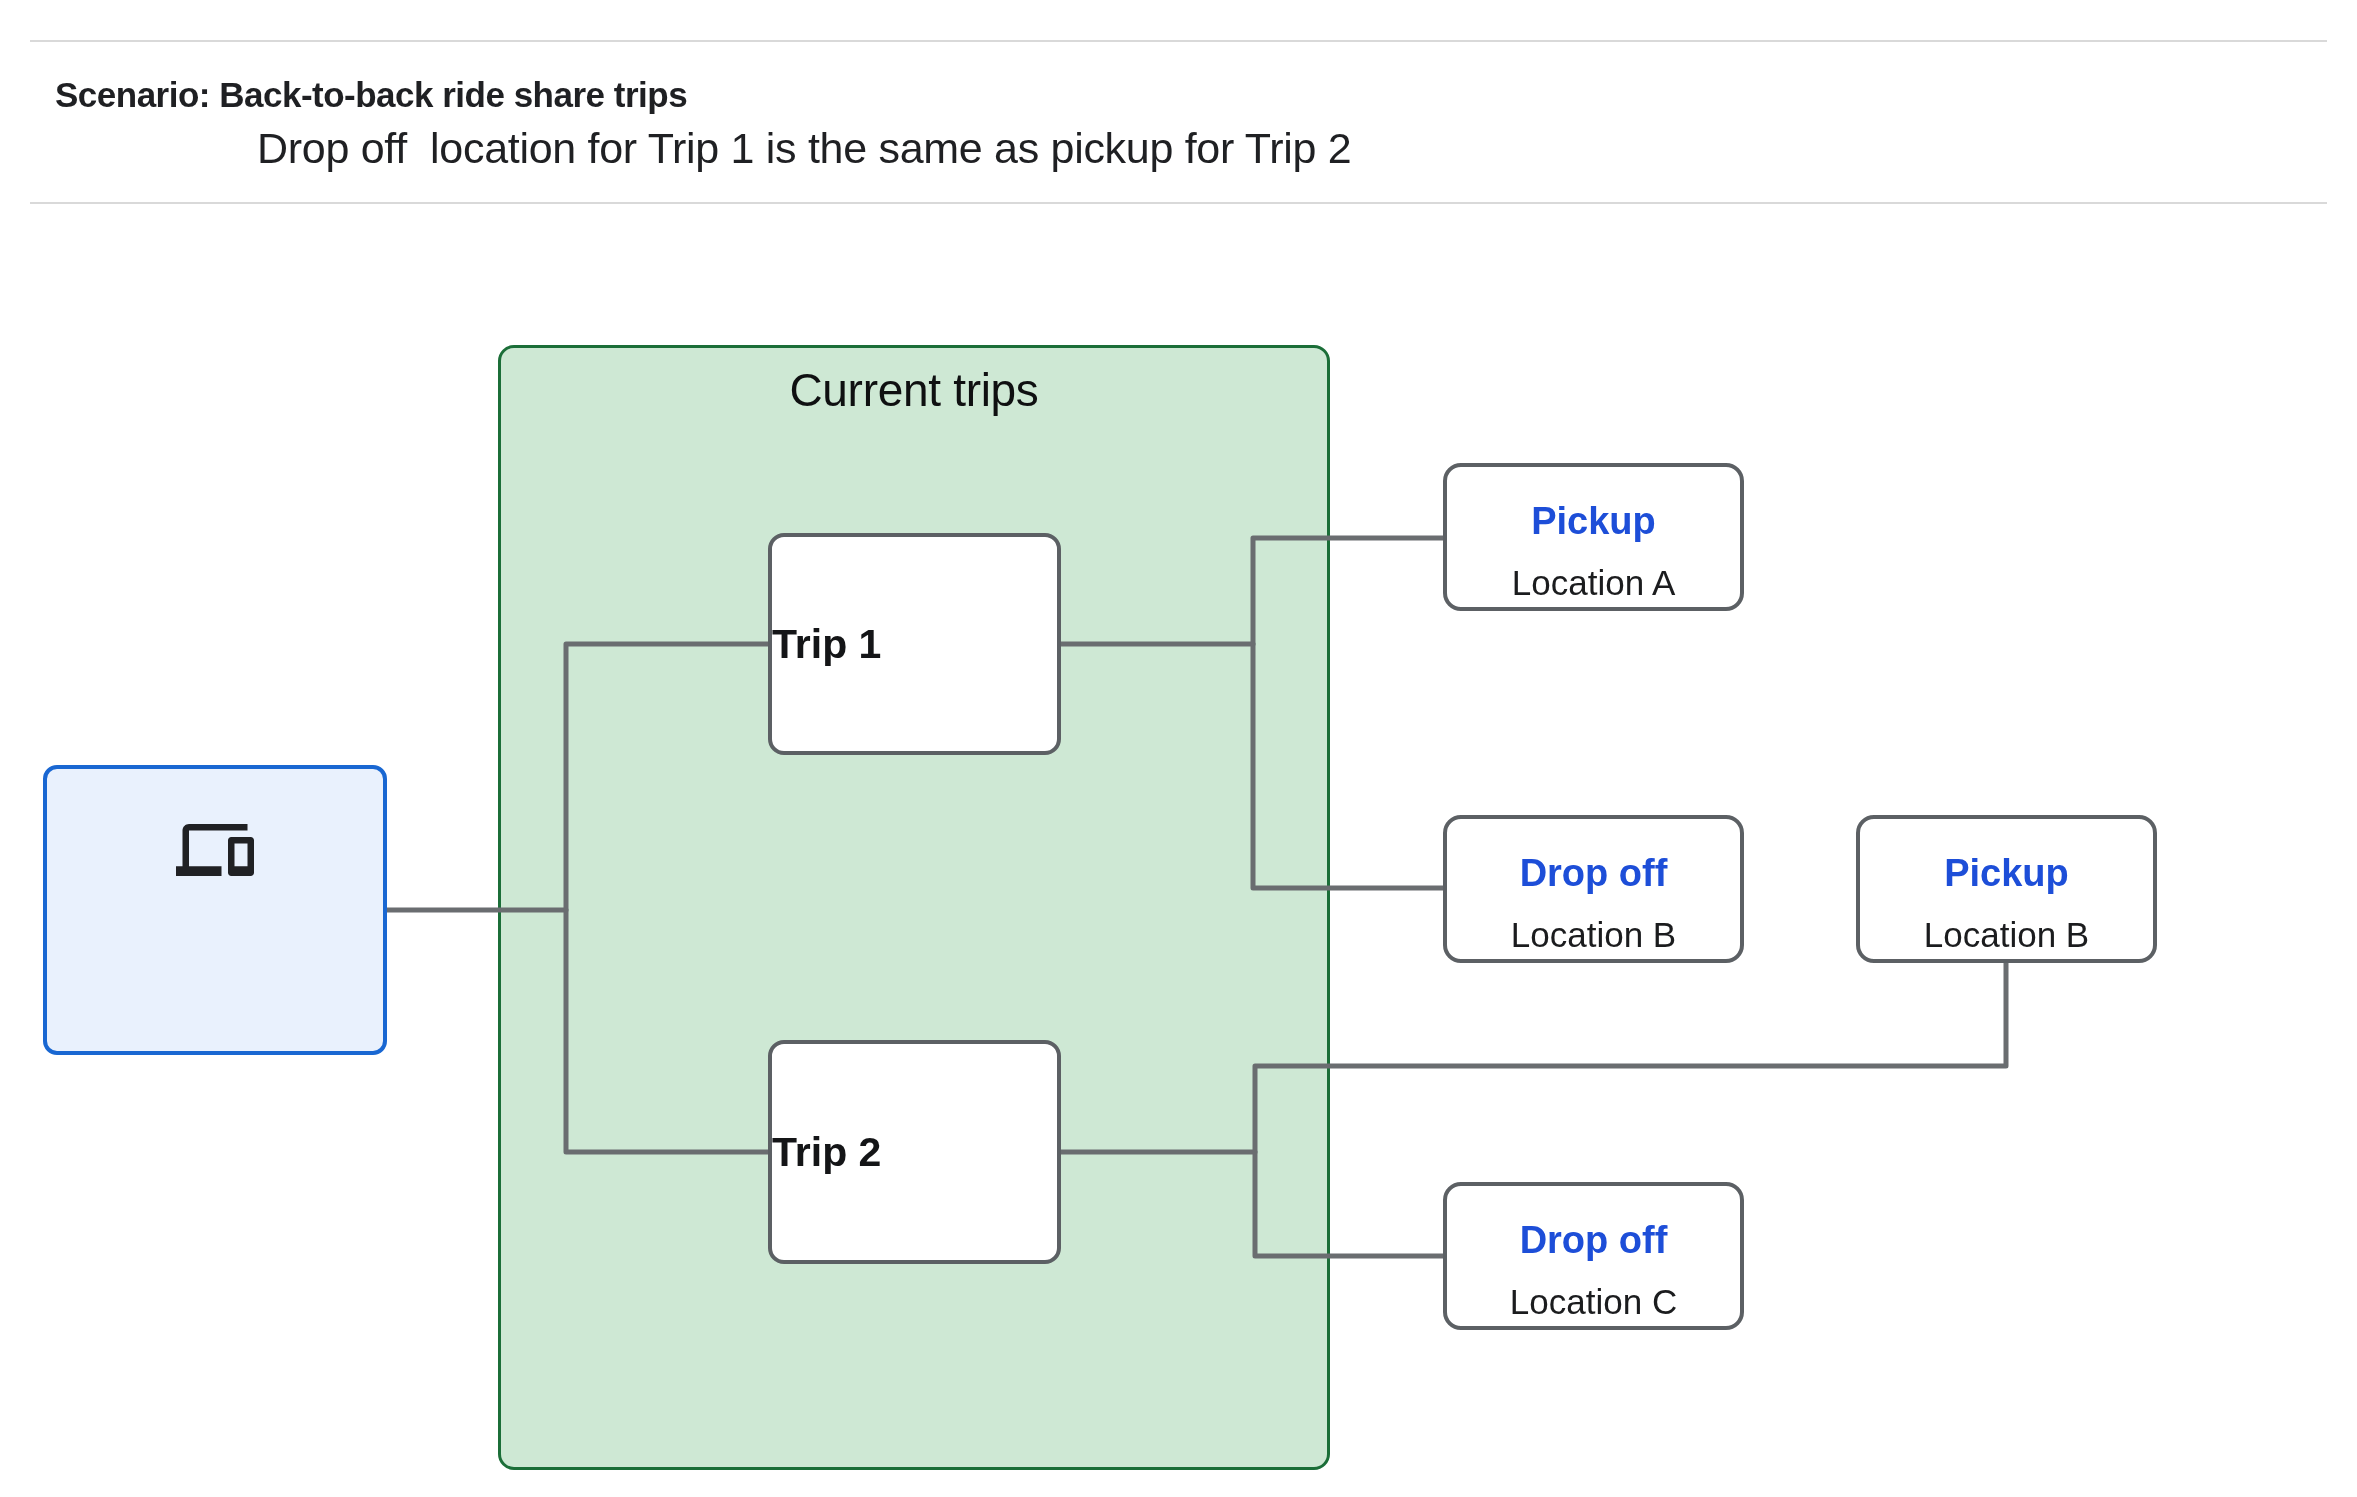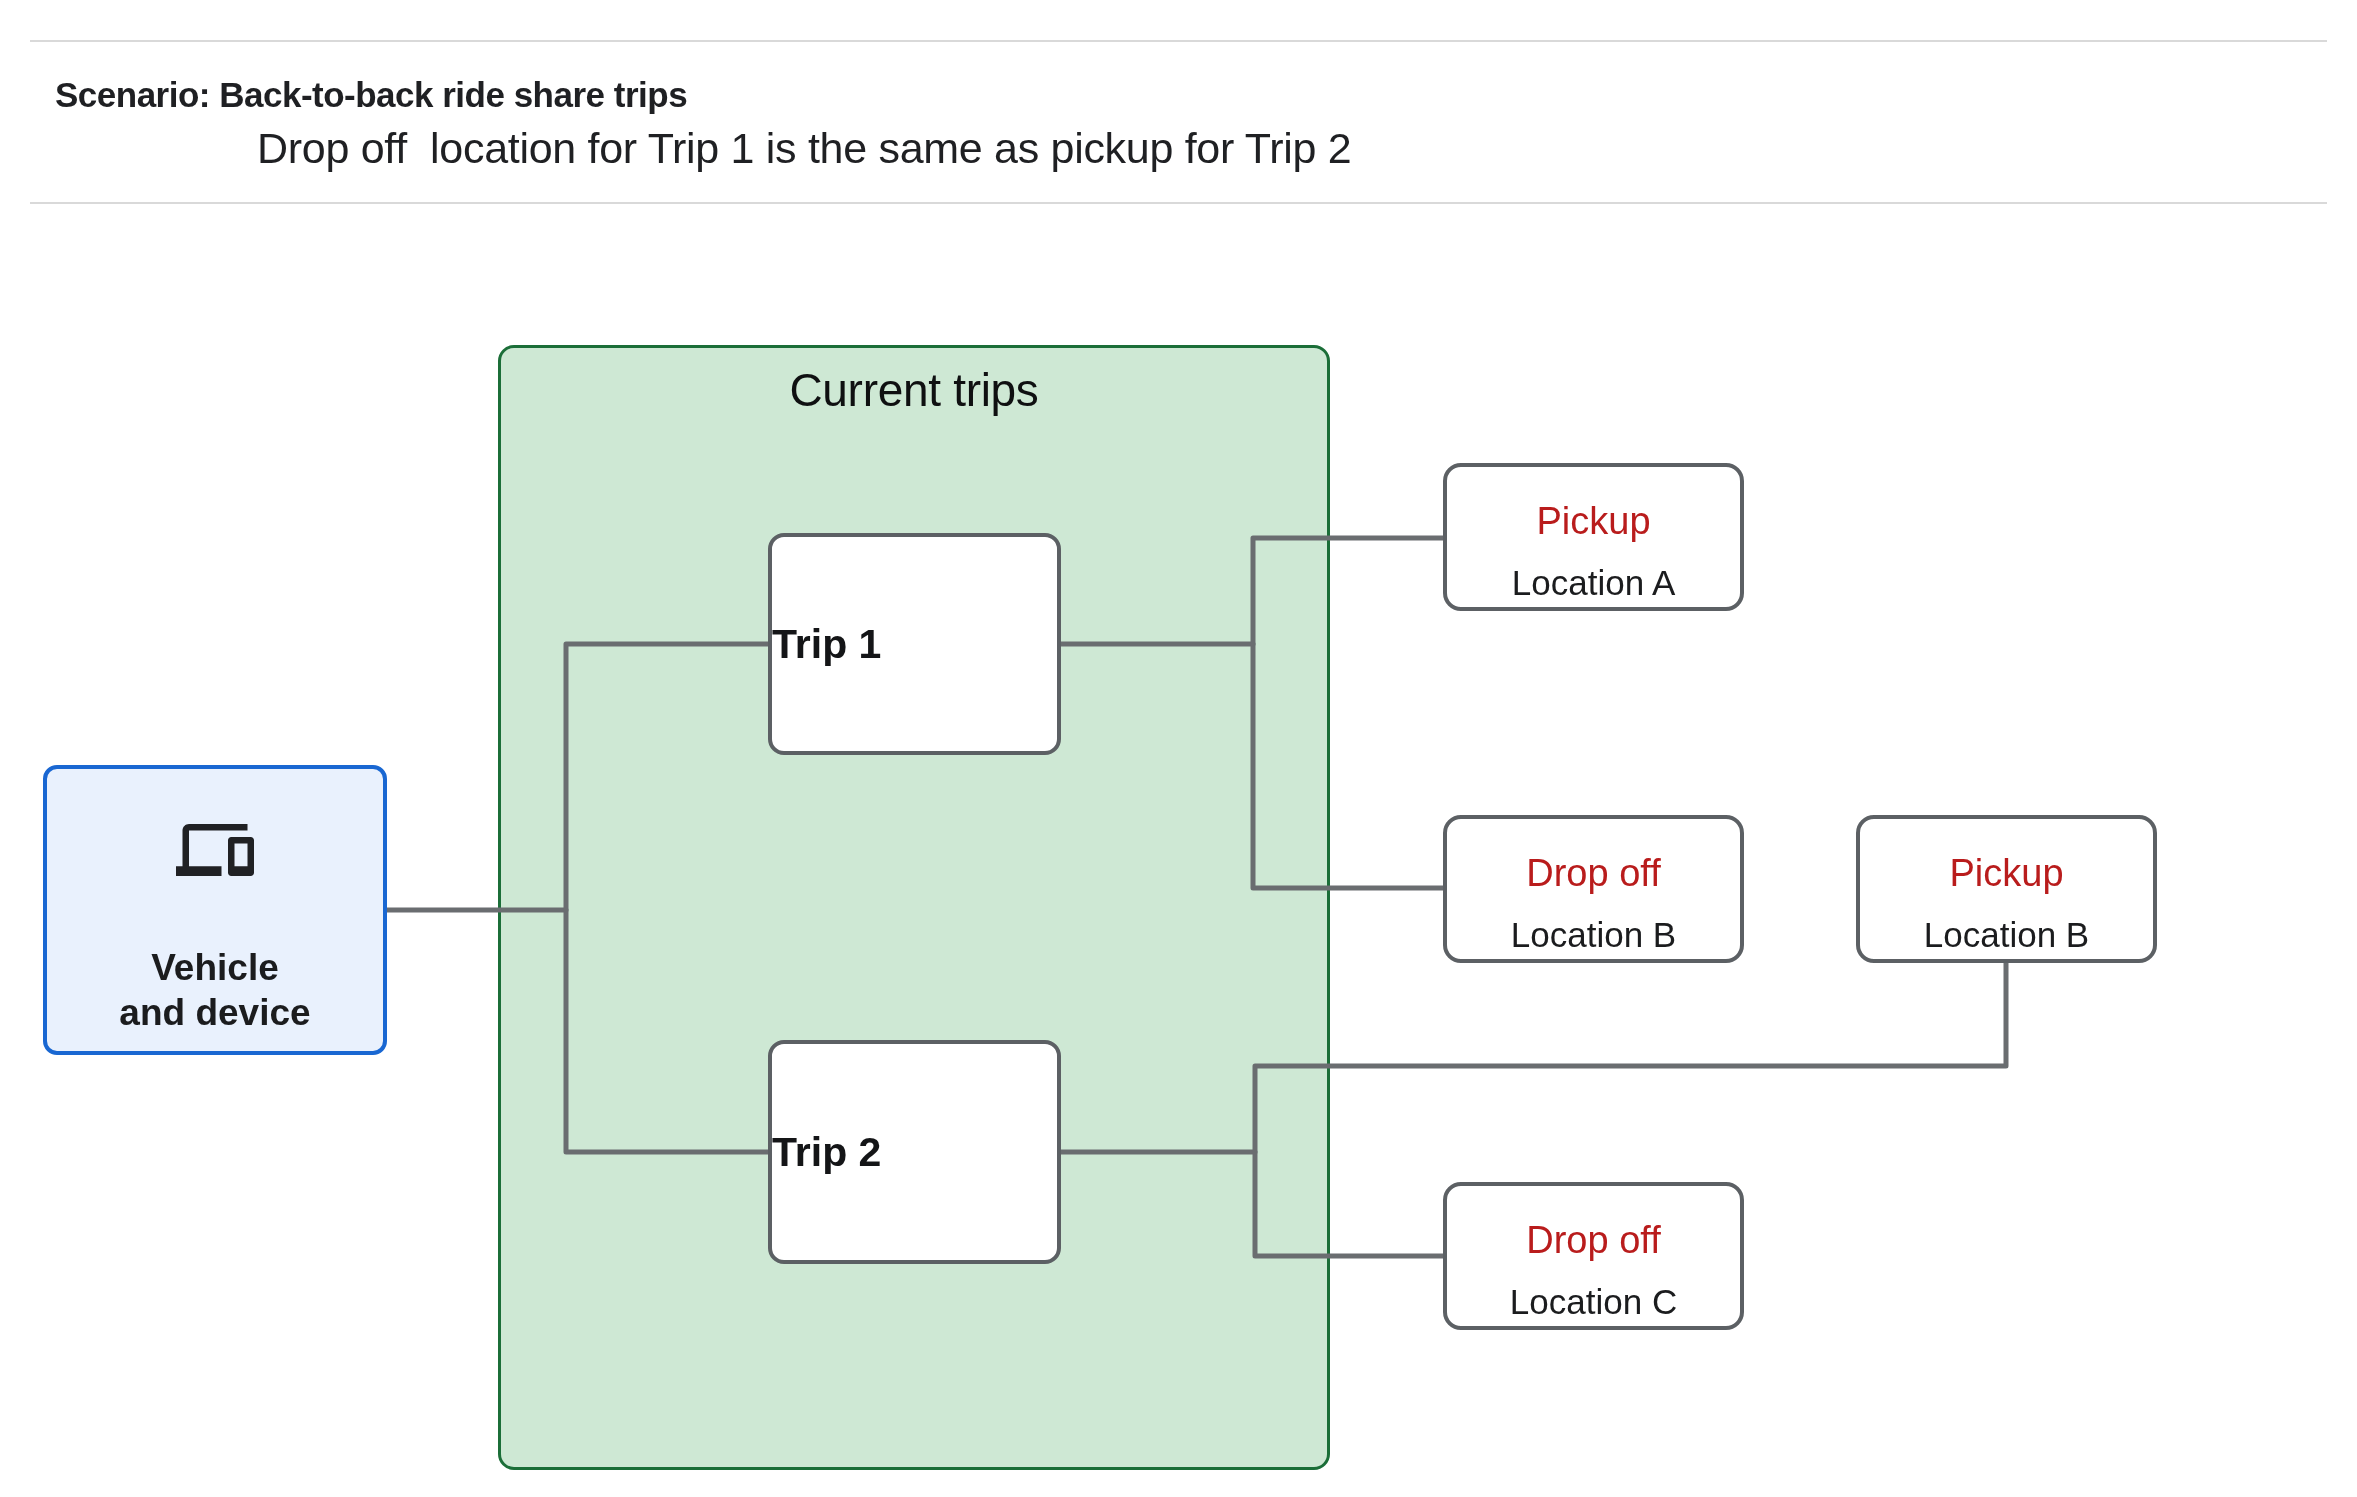--- a/index.html
+++ b/index.html
@@ -26,21 +26,21 @@
   .vehicle{left:43px;top:765px;width:344px;height:290px;background:#E9F1FD;border:4px solid #1967D2;border-radius:14px;display:flex;flex-direction:column;align-items:center;padding-top:42px;}
   .vehicle .icon{width:78px;height:78px;}
   .vehicle .vlabel{margin-top:56px;font-size:37px;line-height:45px;font-weight:bold;text-align:center;color:#1B1C1E;}
 
   .trip{left:768px;width:293px;border-radius:16px;display:flex;align-items:center;justify-content:flex-start;}
   .trip.t1{top:533px;height:222px;}
   .trip.t2{top:1040px;height:224px;}
   .trip .tlabel{font-size:41px;font-weight:bold;color:#141517;}
 
   .wp{width:301px;height:148px;border-radius:18px;text-align:center;padding-top:30px;}
-  .wp .wtype{font-size:38px;line-height:48px;font-weight:normal;color:#b91c1c;}
+  .wp .wtype{font-size:38px;line-height:48px;font-weight:bold;color:#1d4ed8;}
   .wp .wloc{font-size:35px;line-height:44px;color:#1B1C1E;margin-top:16px;}
   .wp.a{left:1443px;top:463px;}
   .wp.b{left:1443px;top:815px;}
   .wp.pb{left:1856px;top:815px;}
   .wp.c{left:1443px;top:1182px;}
 </style>
 </head>
 <body>
 
 <div class="canvas">
@@ -61,24 +61,20 @@
     <path d="M1061 644 H1253"></path>
     <path d="M1443 538 H1253 V888 H1443"></path>
     <path d="M1061 1152 H1255"></path>
     <path d="M1443 1256 H1255 V1066 H2006 V960"></path>
   </svg>
 
   <div class="node vehicle">
     <svg class="icon" viewBox="0 0 24 24">
       <path fill="#202124" d="M4 6h18V4H4c-1.1 0-2 .9-2 2v11H0v3h14v-3H4V6zm19 2h-6c-.55 0-1 .45-1 1v10c0 .55.45 1 1 1h6c.55 0 1-.45 1-1V9c0-.55-.45-1-1-1zm-1 9h-4v-7h4v7z"></path>
     </svg>
-    <div class="vlabel">
-      <div>Vehicle</div>
-      <div>and device</div>
-    </div>
   </div>
 
   <div class="node trip t1">
     <span class="tlabel">Trip 1</span>
   </div>
 
   <div class="node trip t2">
     <span class="tlabel">Trip 2</span>
   </div>
 

